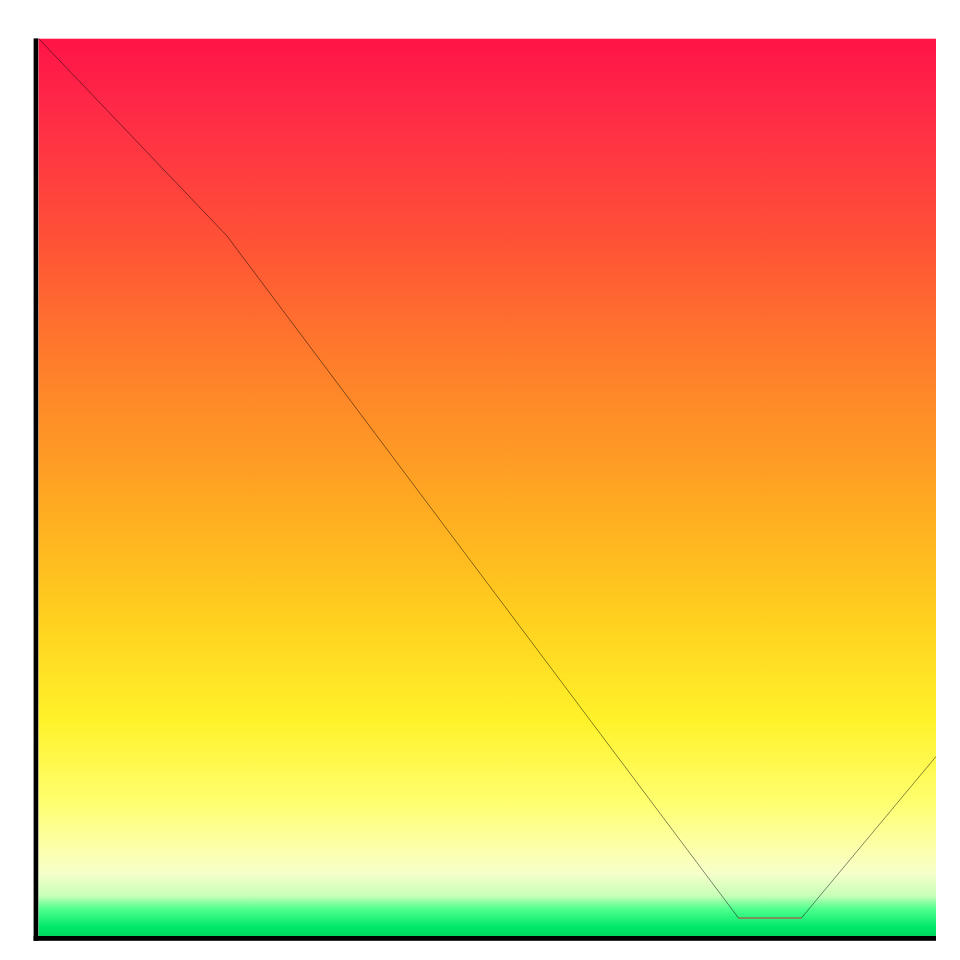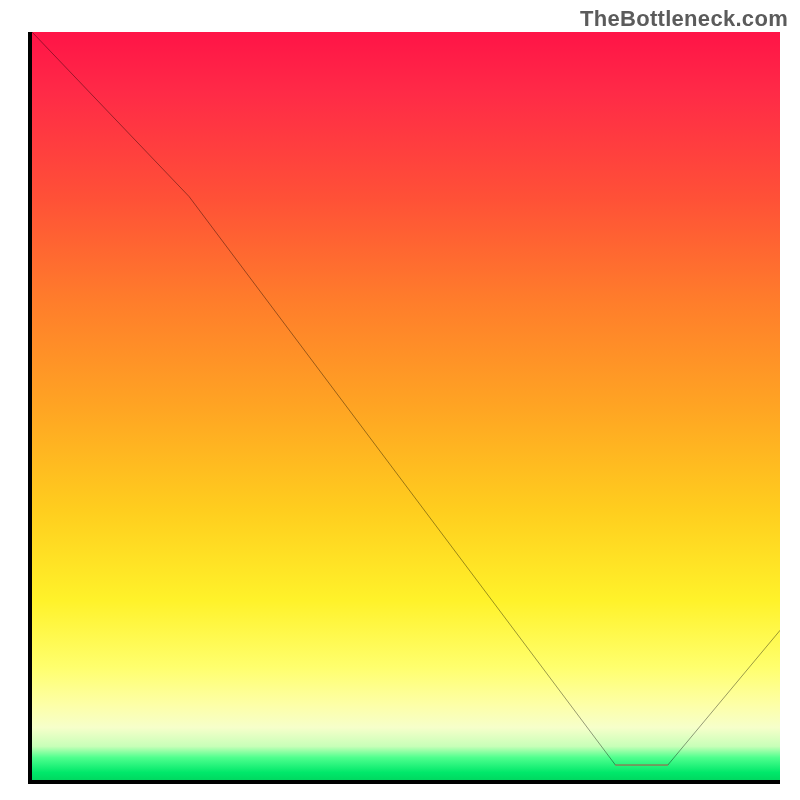--- a/index.html
+++ b/index.html
@@ -66,21 +66,20 @@
     top: 0;
     width: 100%;
     height: 100%;
     overflow: visible;
   }
 </style>
 </head>
 <body>
 
 <div class="container">
-  <div class="watermark">TheBottleneck.com</div>
 
   <div class="plot">
     <div class="gradient"></div>
 
     <svg class="curve" viewBox="0 0 100 100" preserveAspectRatio="none">
       <path fill="none" stroke="#000" stroke-width="0.398936170212766" stroke-linejoin="round" stroke-linecap="round" vector-effect="non-scaling-stroke" d="M0 0 L21 22 L78 98 L80 98 L85 98 L100 80"></path>
       <line stroke="#e26a5a" stroke-width="0.797872340425532" stroke-linecap="round" vector-effect="non-scaling-stroke" x1="78" y1="98" x2="85" y2="98"></line>
     </svg>
   </div>
 </div>

